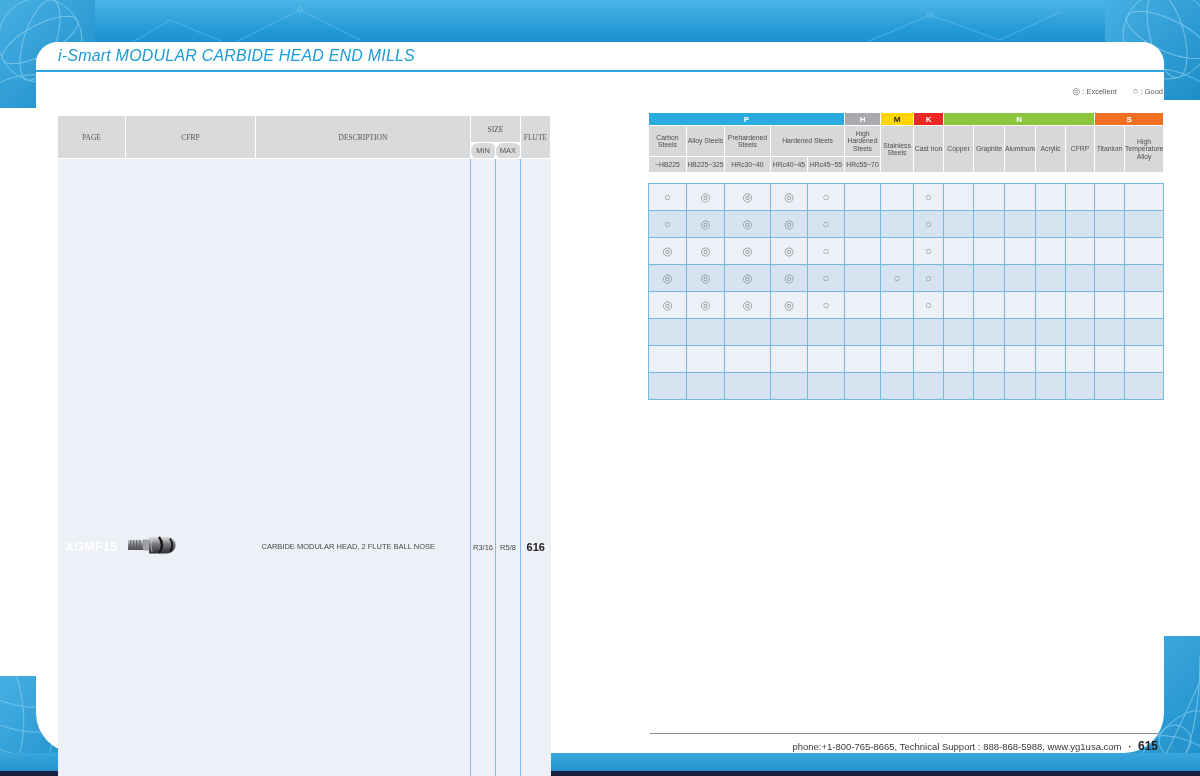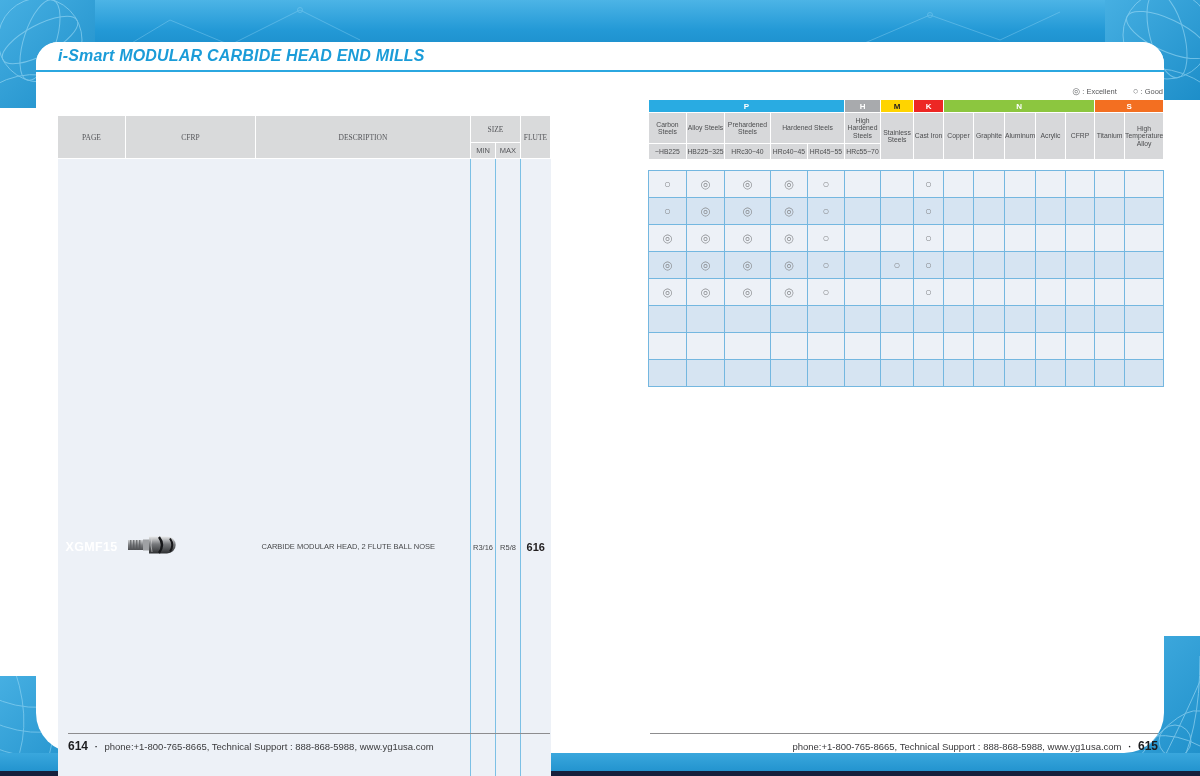--- a/index.html
+++ b/index.html
@@ -21,44 +21,44 @@
 
   
   .sheet{position:absolute;left:36px;top:42px;width:1128px;height:711px;background:#fff;
     border-radius:22px 22px 40px 40px;z-index:2;}
 
   
   .titlebar{position:absolute;left:36px;top:42px;width:1128px;height:30px;box-sizing:border-box;
     z-index:4;display:flex;justify-content:space-between;align-items:center;padding:0 10px 0 22px;
     border-bottom:2px solid #2ba7e0;border-radius:22px 22px 0 0;background:#fff;}
   .title-left{font-size:21px;font-weight:bold;font-style:italic;color:#1d1d1f;letter-spacing:.5px;}
-  .title-right{font-size:16px;font-weight:bold;font-style:italic;color:#1b9cd8;letter-spacing:.2px;}
+  .title-right{font-size:16px;font-weight:normal;font-style:italic;color:#1b9cd8;letter-spacing:.2px;}
 
   
   .sel-wrap{position:absolute;left:57px;top:115px;z-index:5;}
   table.sel{border-collapse:collapse;table-layout:fixed;width:493px;}
   table.sel th{background:#d9dadb;color:#55565a;font-weight:normal;font-size:7.5px;
     border:1px solid #fff;text-align:center;padding:0;}
   table.sel th.h1{height:26px;font-family:Liberation Serif, serif;}
-  table.sel th.h2{height:15px;}
+  table.sel th.h2{height:15px;border-radius:7px;}
   table.sel td{padding:0;border-bottom:2px solid #fff;overflow:hidden;vertical-align:middle;}
   table.sel tr.odd  td{background:#edf1f7;}
   table.sel td.item{background:#1495d2;color:#fff;font-weight:bold;font-size:12.5px;
     text-align:center;letter-spacing:.3px;height:25px;}
   table.sel td.model{text-align:left;}
   table.sel td.desc{font-size:7.5px;color:#47484a;padding:2px 3px 2px 6px;line-height:1.25;}
   table.sel td.min, table.sel td.max{font-size:7.5px;color:#47484a;text-align:center;
     border-left:1px solid #7cc0e5;}
   table.sel td.page{font-size:11px;font-weight:bold;color:#232021;text-align:center;
     border-left:1px solid #7cc0e5;}
   table.sel tr:last-child td{border-bottom:1px solid #a9d3ee;}
 
   
   .mx-wrap{position:absolute;left:648px;top:86px;width:515px;z-index:5;}
-  .mx-legend{text-align:right;font-size:7.5px;color:#58595b;margin-bottom:3px;}
+  .mx-legend{text-align:right;font-size:7.5px;color:#58595b;margin-bottom:16px;}
   .mx-legend .sym{font-size:9px;color:#6d6f71;}
   .mx-legend .item2{margin-left:14px;}
   table.mx{border-collapse:collapse;table-layout:fixed;width:515px;}
   table.mx-head td{border:1px solid #fff;text-align:center;vertical-align:middle;padding:0;}
   td.grp{height:12px;font-size:8px;font-weight:bold;color:#fff;}
   td.grp.dark{color:#231f20;}
   td.mat{background:#d7d8da;color:#4c4d4f;font-size:6.8px;height:30px;line-height:1.1;padding:1px;}
   td.hrd{background:#d7d8da;color:#4c4d4f;font-size:6.8px;height:15px;}
   table.mx-body{margin-top:10px;}
   table.mx-body td{border:1px solid #74b7e0;height:26px;text-align:center;
@@ -431,24 +431,19 @@
             <td></td>
             <td></td>
             <td></td>
             <td></td>
             <td></td>
           </tr>
         </tbody>
     </table>
   </div>
 
-  <div class="footer footer-left">
-    <span class="pg">614</span>
-    <span class="sep">·</span>
-    <span>phone:+1-800-765-8665,  Technical Support : 888-868-5988,  www.yg1usa.com</span>
-  </div>
   <div class="footer footer-right">
     <span>phone:+1-800-765-8665,  Technical Support : 888-868-5988,  www.yg1usa.com</span>
     <span class="sep">·</span>
     <span class="pg">615</span>
   </div>
 
 </div>
 
 </body></html>

